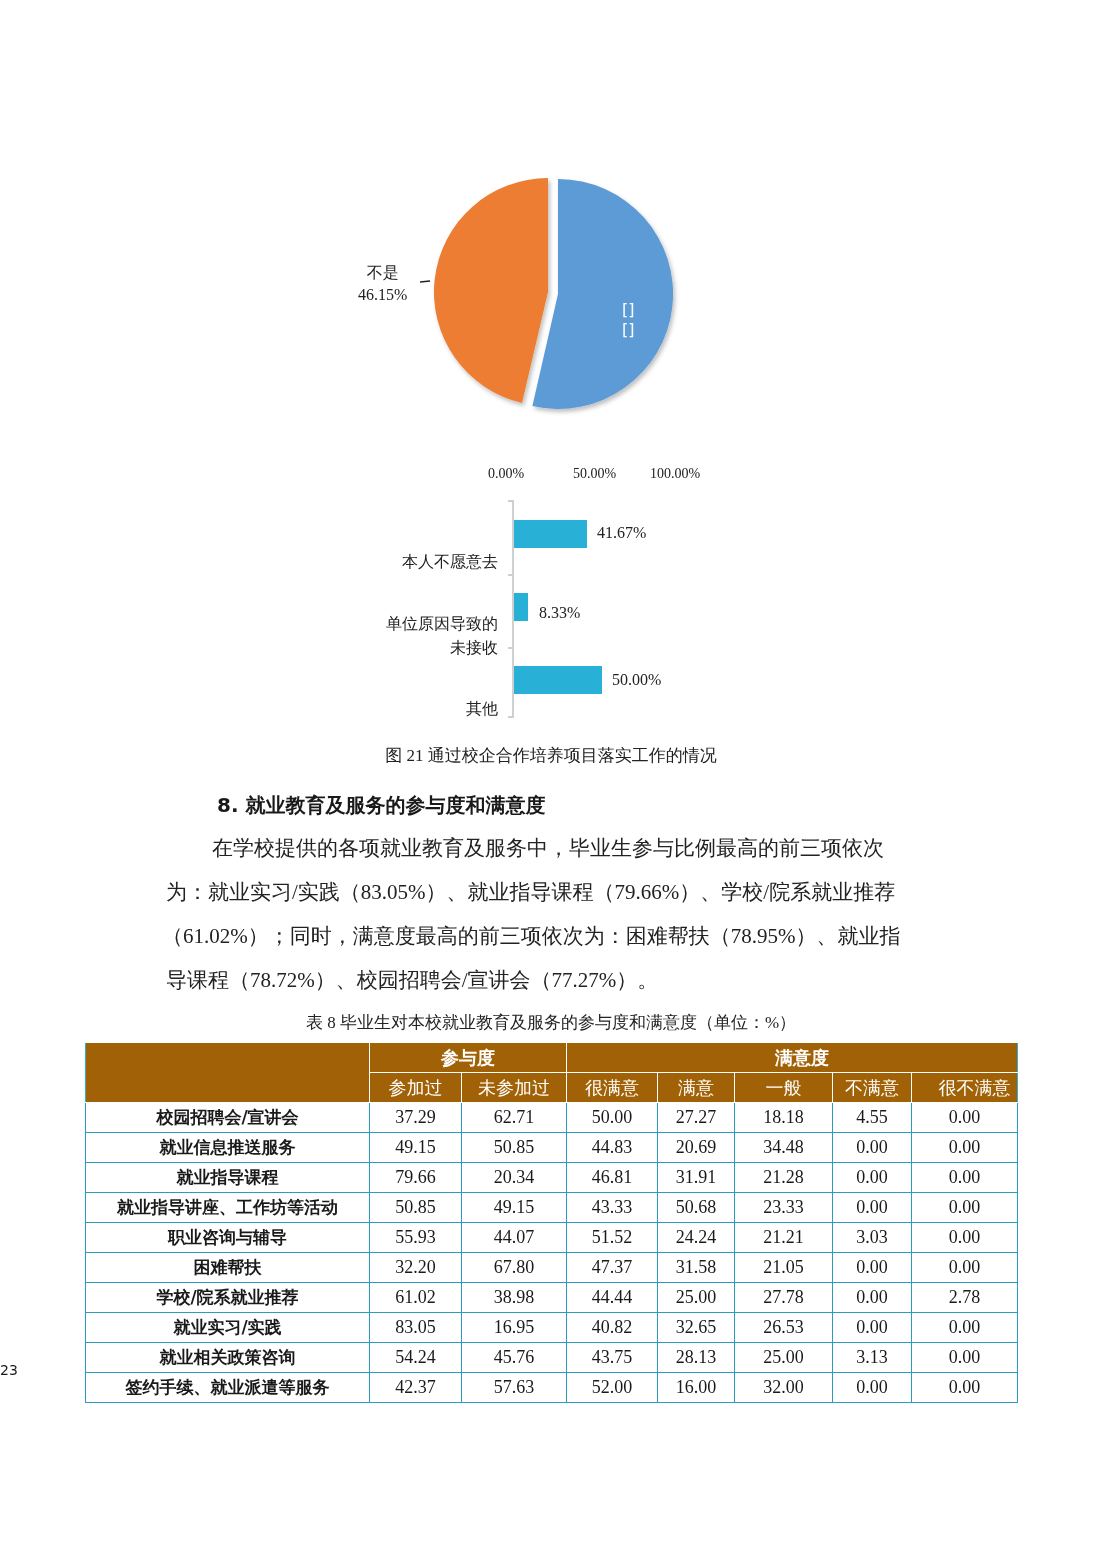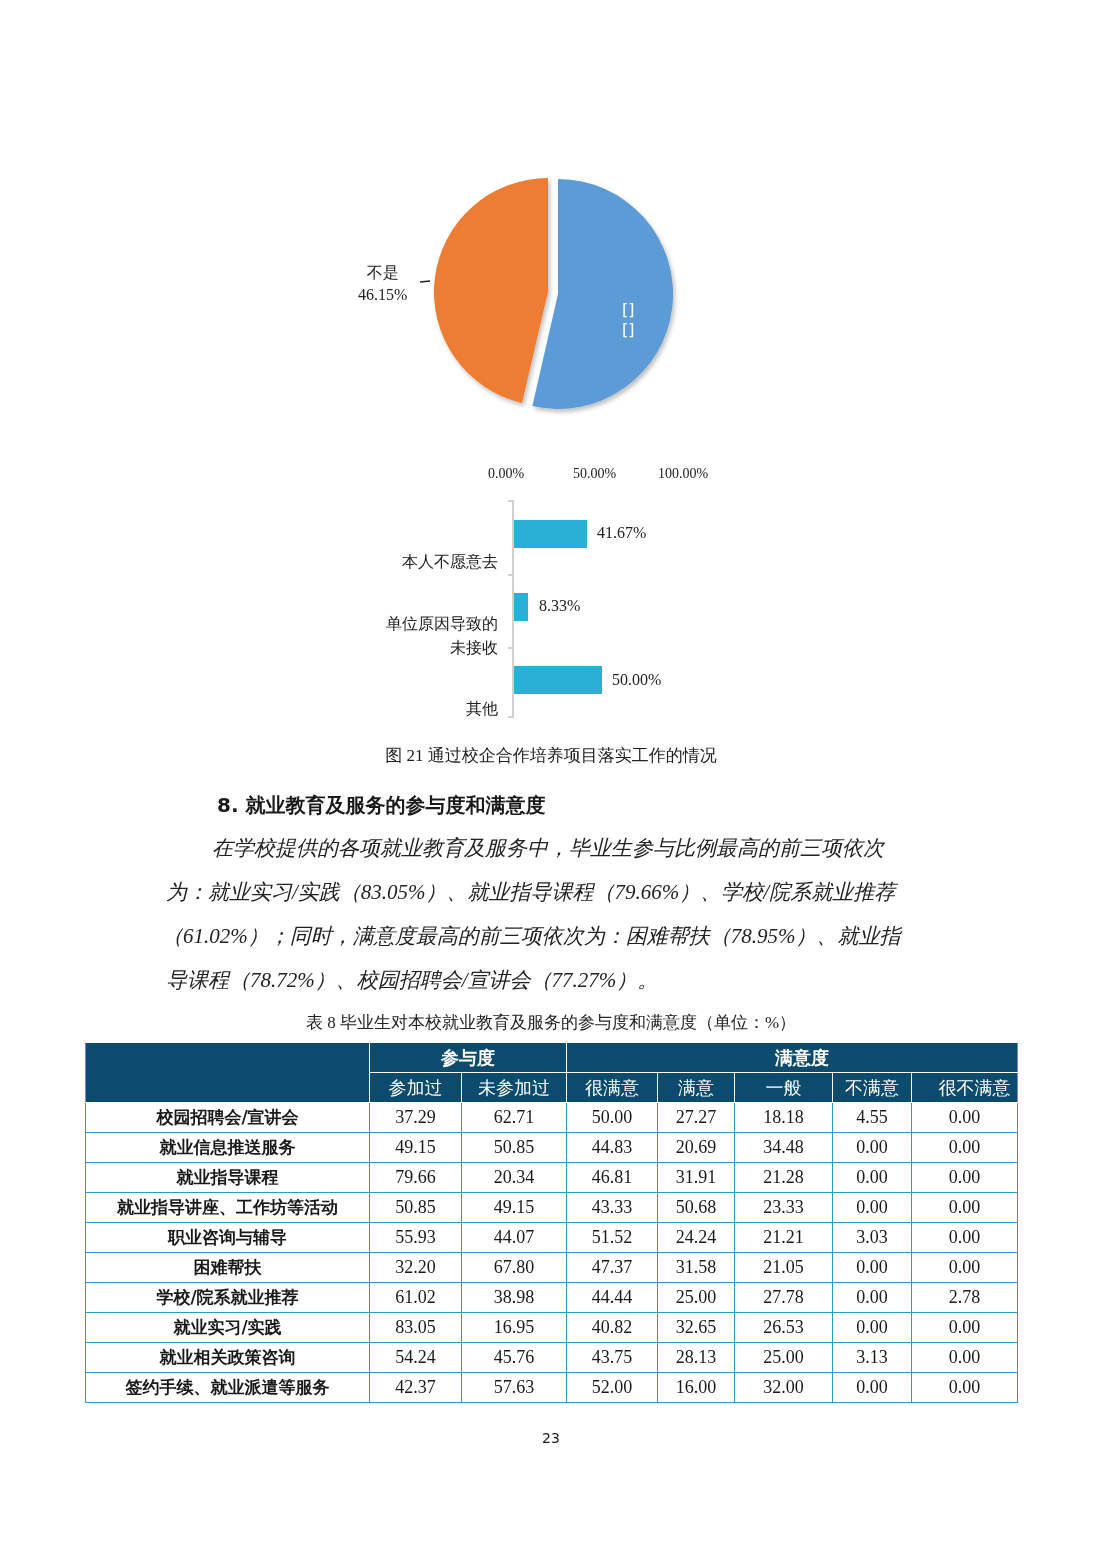--- a/index.html
+++ b/index.html
@@ -16,43 +16,43 @@
 
   
   #bar-chart { left: 360px; top: 460px; width: 380px; height: 265px; }
   .tick-label { font-size: 14px; color: #222; position: absolute; top: 6px; }
   .cat-label { font-size: 16px; color: #222; position: absolute; right: 242px; text-align: right; line-height: 24px; font-family: "DejaVu Sans", sans-serif; margin-top: 28px; }
   .bar { position: absolute; background: #29B0D6; height: 28px; }
   .bar-value { position: absolute; font-size: 16px; color: #222; }
 
   .caption { font-size: 17px; text-align: center; width: 100%; color: #222; }
   .heading { font-size: 20px; font-weight: bold; font-family: "DejaVu Sans", sans-serif; }
-  .para { font-size: 21px; line-height: 44px; color: #222; font-style: italic; }
+  .para { font-size: 21px; line-height: 44px; color: #222; }
 
   
   table#service-table {
     position: absolute; left: 85px; top: 1043px; width: 932px;
     border-collapse: collapse; table-layout: fixed;
   }
   #service-table th {
-    background: #0c4a6e; color: #ffffff; font-weight: normal;
+    background: #a16207; color: #ffffff; font-weight: normal;
     border: 1px solid #ffffff; height: 29px; font-size: 18px;
     font-family: "DejaVu Sans", sans-serif; padding: 0;
   }
   #service-table th.group { font-weight: bold; }
   #service-table td {
     border: 1px solid #2A9CC0; height: 29px; font-size: 18px; text-align: center; padding: 0;
     color: #1a1a1a;
   }
   #service-table td.rowlabel { font-weight: bold; font-family: "DejaVu Sans", sans-serif; font-size: 17px; }
   #service-table tr.first th { border-top: none; }
   #service-table th.corner { border-left: 1px solid #29B0D6; }
   #service-table th.last { border-right: 1px solid #29B0D6; padding-left: 20px; }
 
-  #page-number { left: 0; width: 1102px; top: 1430px; text-align: center; font-size: 14px; font-family: "DejaVu Sans", sans-serif; }
+  #page-number { left: 0; width: 1102px; top: 1362px; font-size: 14px; font-family: "DejaVu Sans", sans-serif; }
 </style>
 </head>
 <body>
 
 <div id="pie-wrap" class="abs">
   <svg width="260" height="240" viewBox="0 0 260 240">
     <defs>
       <filter id="sh" x="-10%" y="-10%" width="130%" height="130%">
         <feDropShadow dx="2" dy="3" stdDeviation="2" flood-color="#000" flood-opacity="0.25"></feDropShadow>
       </filter>
@@ -69,38 +69,38 @@
   </div>
 </div>
 <div class="abs pie-label" style="left:358px; top:262px; text-align:center;">
   <div style="font-family:'DejaVu Sans',sans-serif;">不是</div>
   <div>46.15%</div>
 </div>
 
 <div id="bar-chart" class="abs">
   <span class="tick-label" style="left:128px;">0.00%</span>
   <span class="tick-label" style="left:213px;">50.00%</span>
-  <span class="tick-label" style="left:298px;text-align:right;">100.00%</span>
+  <span class="tick-label" style="left:290px;text-align:right;">100.00%</span>
 
   <div class="abs" style="left:152px; top:40px; width:2px; height:218px; background:#d0d0d0;"></div>
   <div class="abs" style="left:148px; top:40px; width:5px; height:2px; background:#d0d0d0;"></div>
   <div class="abs" style="left:148px; top:114px; width:5px; height:2px; background:#d0d0d0;"></div>
   <div class="abs" style="left:148px; top:187px; width:5px; height:2px; background:#d0d0d0;"></div>
   <div class="abs" style="left:148px; top:256px; width:5px; height:2px; background:#d0d0d0;"></div>
 
   <div class="cat-label" style="top:62px;">本人不愿意去</div>
   <div class="bar" style="left:154px; top:60px; width:73px;"></div>
   <div class="bar-value" style="left:237px; top:64px;">41.67%</div>
 
   <div class="cat-label" style="top:124px;">
     <div>单位原因导致的</div>
     <div>未接收</div>
   </div>
   <div class="bar" style="left:154px; top:133px; width:14px;"></div>
-  <div class="bar-value" style="left:179px; top:137px;">8.33%</div>
+  <div class="bar-value" style="left:179px; top:144px;">8.33%</div>
 
   <div class="cat-label" style="top:209px;">其他</div>
   <div class="bar" style="left:154px; top:206px; width:88px;"></div>
   <div class="bar-value" style="left:252px; top:211px;">50.00%</div>
 </div>
 
 <div class="abs caption" style="top:744px;">图 21 通过校企合作培养项目落实工作的情况</div>
 
 <div class="abs heading" style="left:217px; top:792px;">8.  就业教育及服务的参与度和满意度</div>
 

